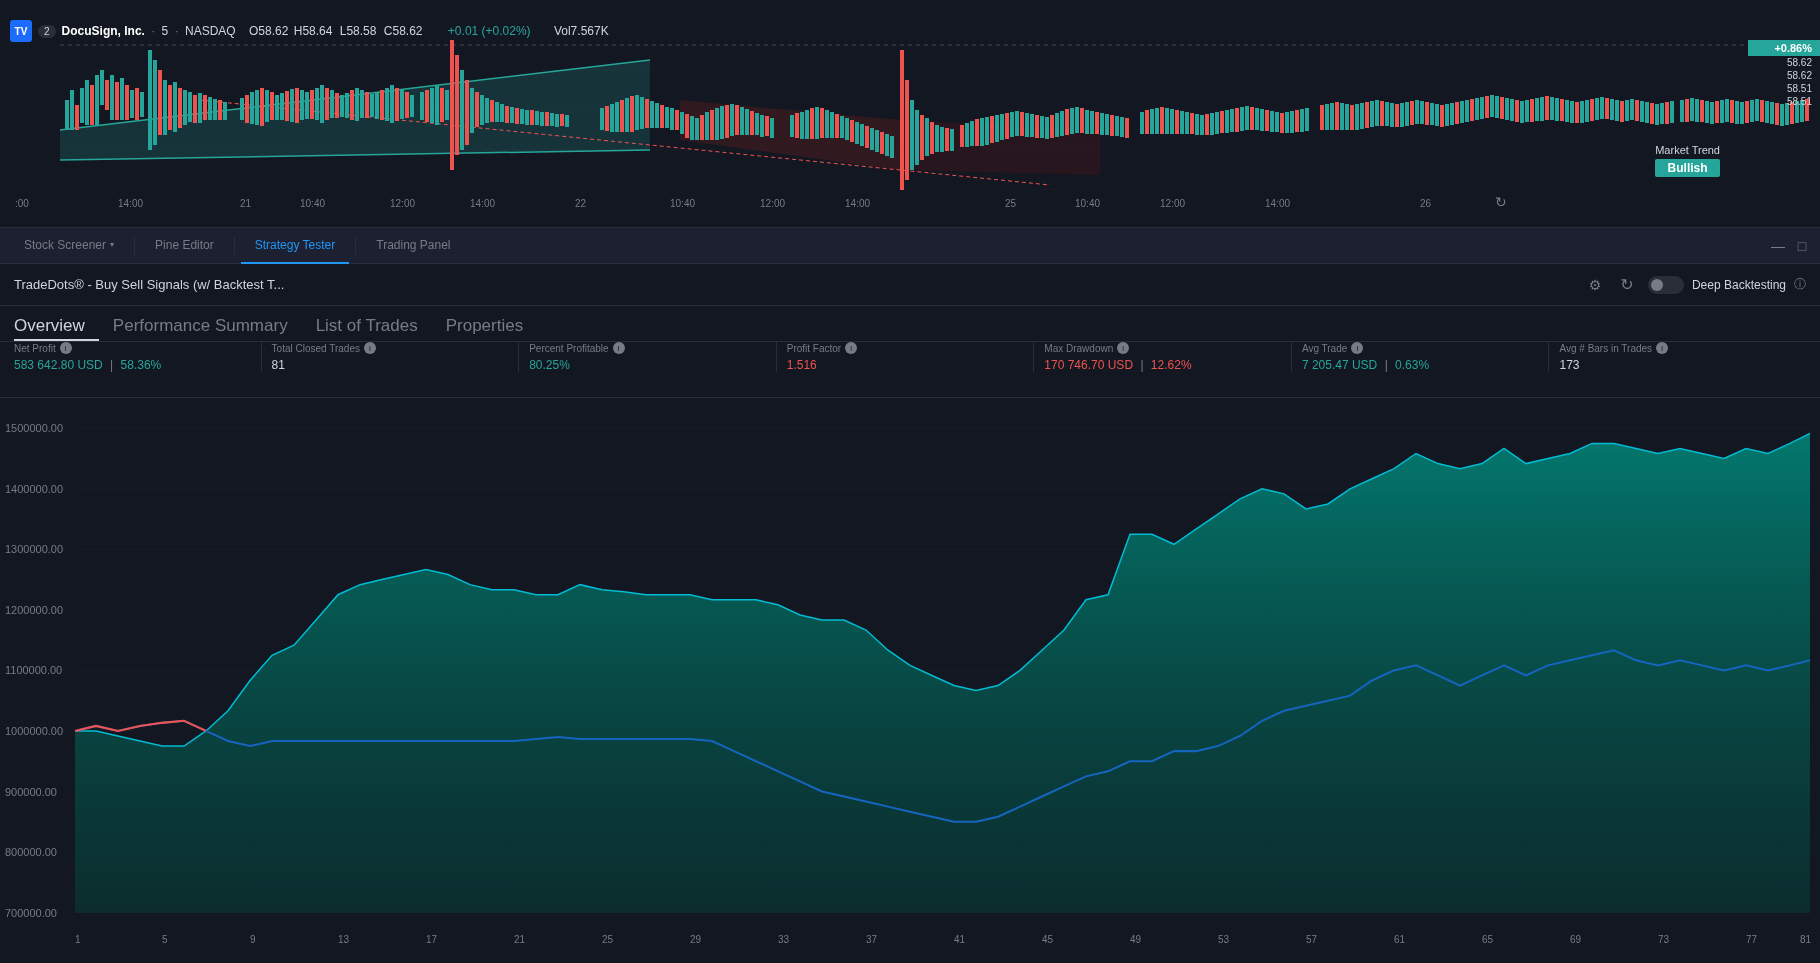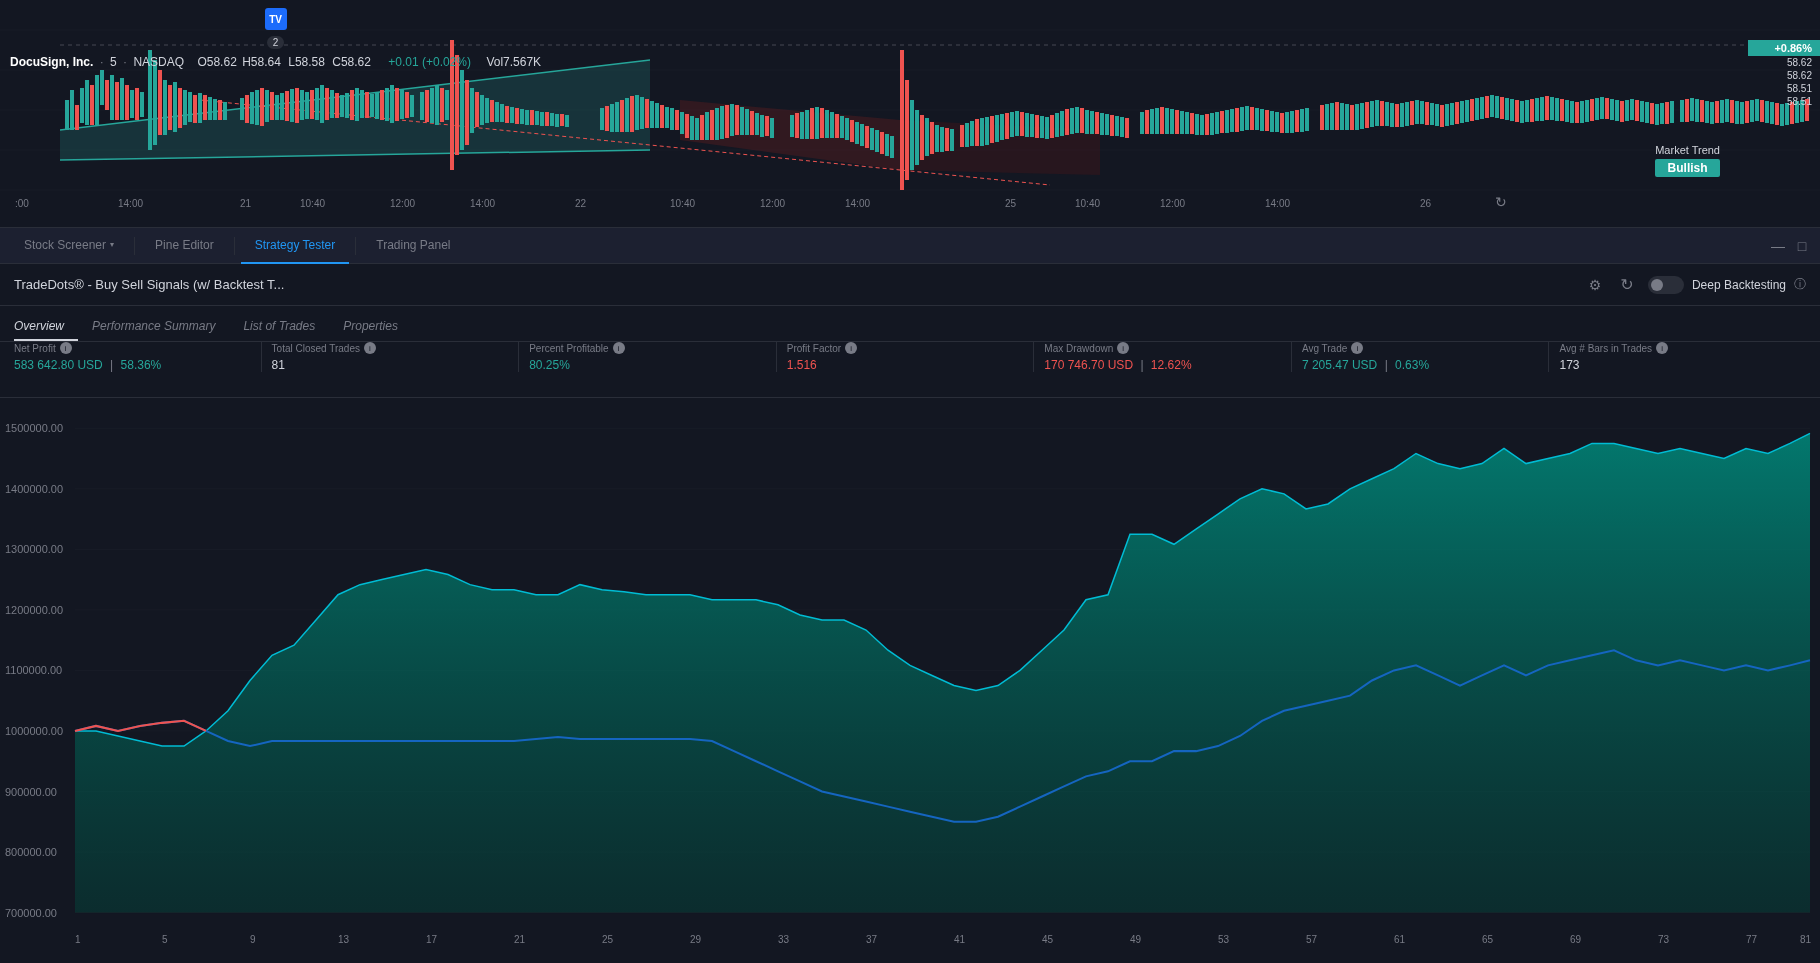--- a/index.html
+++ b/index.html
@@ -17,27 +17,26 @@
     .chart-area {
       width: 100%;
       height: 228px;
       background: #131722;
       position: relative;
       border-bottom: 1px solid #2a2e39;
     }
 
     .chart-header {
       position: absolute;
-      top: 8px;
+      top: 20px;
       left: 10px;
       display: flex;
       align-items: center;
       gap: 6px;
       z-index: 10;
-      flex-direction: column;
     }
 
     .chart-logo {
       width: 22px;
       height: 22px;
       background: #1c6cfb;
       border-radius: 3px;
       display: flex;
       align-items: center;
       justify-content: center;
@@ -214,24 +213,23 @@
       border-bottom: 1px solid #2a2e39;
       flex-shrink: 0;
     }
 
     .overview-tab {
       padding: 0 14px;
       height: 28px;
       display: flex;
       align-items: center;
       cursor: pointer;
-      font-size: 12px;
+      font-size: 17px;
       color: #787b86;
       border-bottom: 2px solid transparent;
-      font-style: italic;
     }
     .overview-tab.active {
       color: #d1d4dc;
       border-bottom: 2px solid #d1d4dc;
     }
     .overview-tab:first-child {
       padding-left: 0;
     }
 
     
@@ -325,21 +323,21 @@
       <span class="symbol" style="font-weight:bold;color:#fff;">DocuSign, Inc.</span>
       <span style="color:#787b86;margin:0 3px;">·</span>
       <span>5</span>
       <span style="color:#787b86;margin:0 3px;">·</span>
       <span>NASDAQ</span>
       &nbsp;&nbsp;
       <span style="color:#d1d4dc;">O58.62</span>
       <span style="color:#d1d4dc;margin:0 2px;">H58.64</span>
       <span style="color:#d1d4dc;margin:0 2px;">L58.58</span>
       <span style="color:#d1d4dc;margin:0 2px;">C58.62</span>
-      <span class="up" style="margin:0 12px;">+0.01 (+0.02%)</span>
+      <span class="up" style="margin:0 20px;">+0.01 (+0.02%)</span>
       <span>Vol7.567K</span>
     </div>
   </div>
 
   <svg class="candlestick-svg" viewBox="0 0 1820 208" preserveAspectRatio="none">
 
     <rect width="1820" height="208" fill="#131722"></rect>
 
     <line x1="0" y1="30" x2="1820" y2="30" stroke="#1e222d" stroke-width="0.5"></line>
     <line x1="0" y1="70" x2="1820" y2="70" stroke="#1e222d" stroke-width="0.5"></line>

